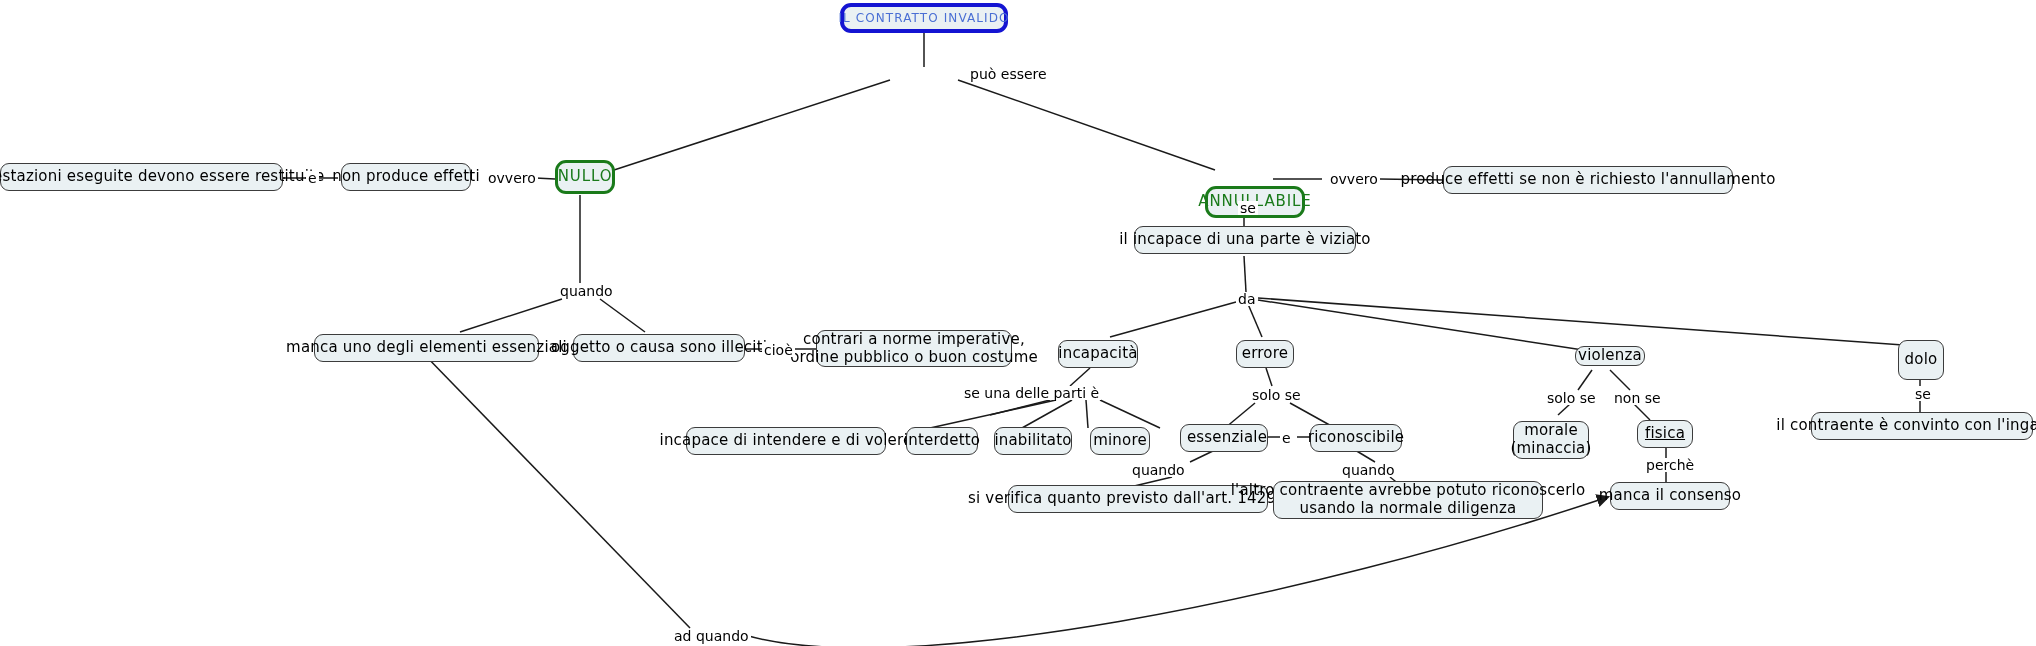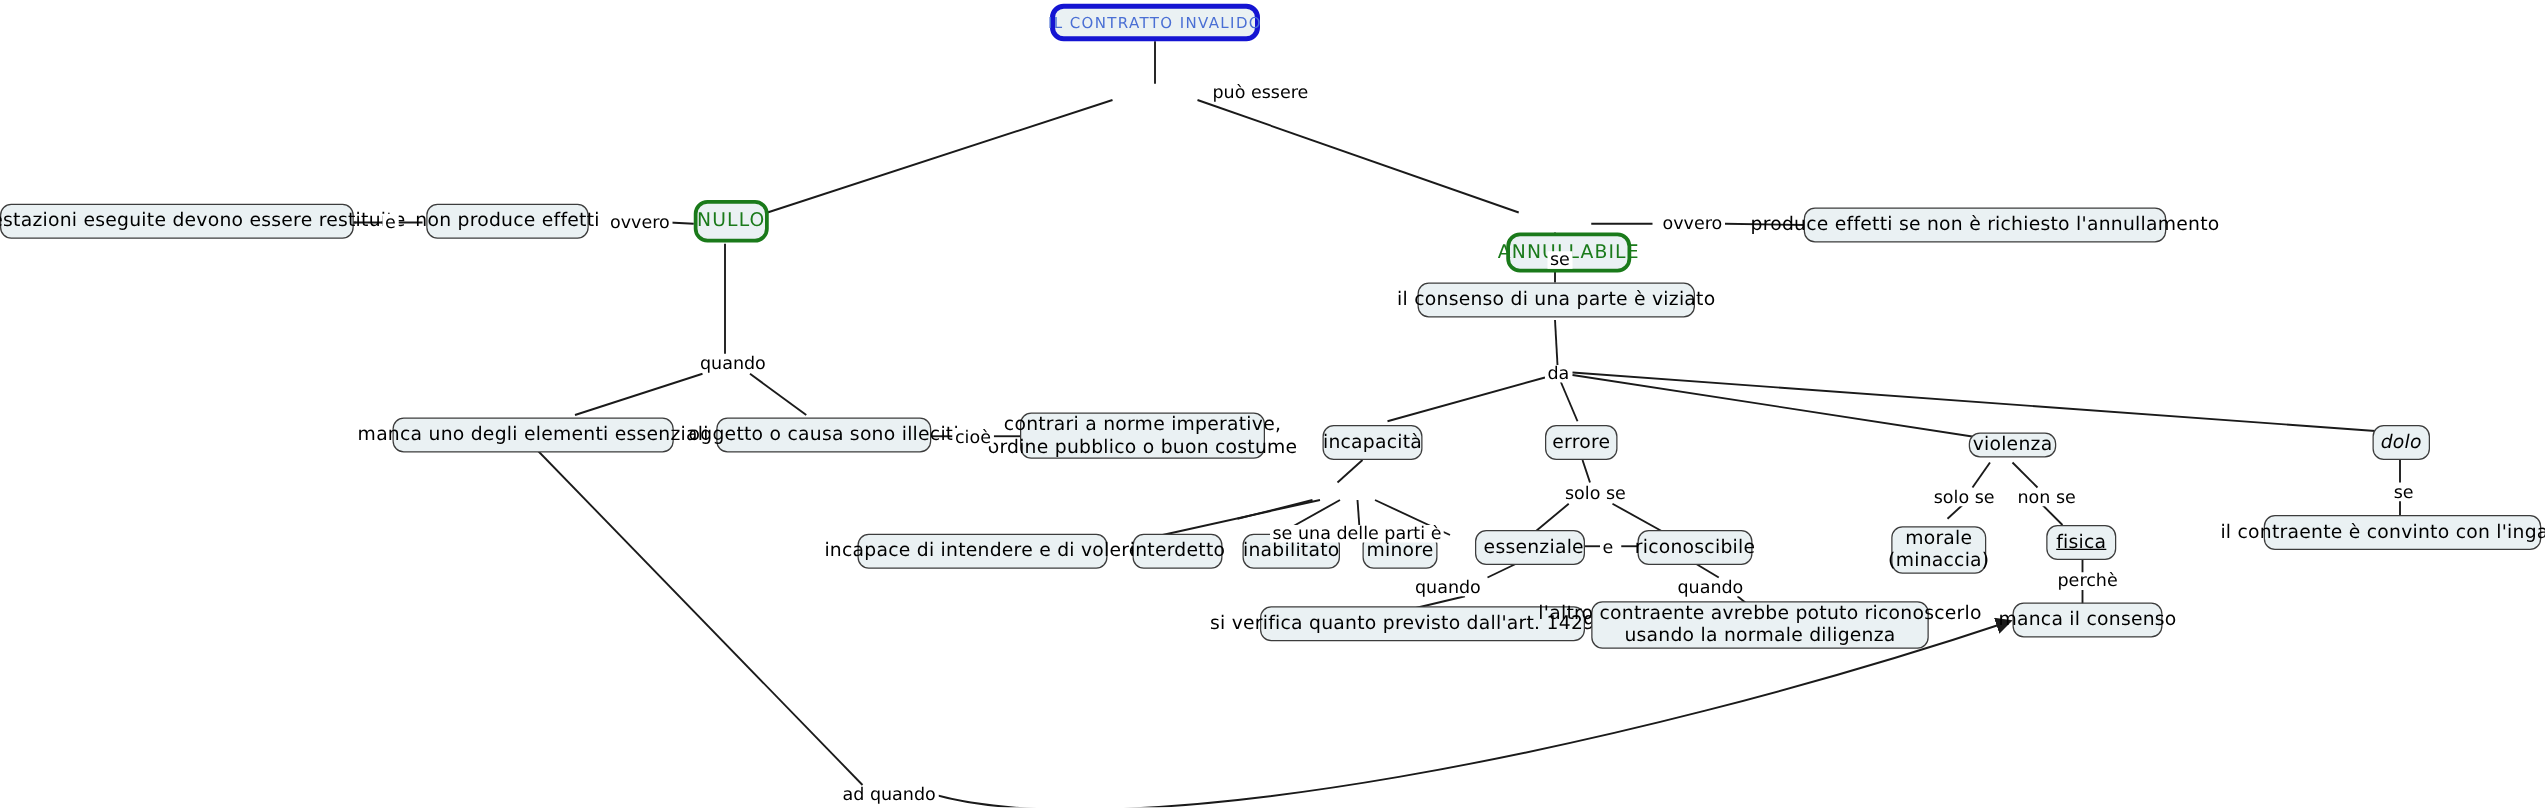--- a/index.html
+++ b/index.html
@@ -159,36 +159,36 @@
   <div class="node green" style="left:555px; top:160px; width:60px; height:34px;">NULLO</div>
 
   <div class="node green" style="left:1205px; top:162px; width:100px; height:32px;margin-top:24px;">ANNULLABILE</div>
 
   <div class="node" style="left:341px; top:163px; width:130px; height:28px;">non produce effetti</div>
 
   <div class="node" style="left:0px; top:163px; width:283px; height:28px;">le prestazioni eseguite devono essere restituite</div>
 
   <div class="node" style="left:1443px; top:166px; width:290px; height:28px;">produce effetti se non è richiesto l'annullamento</div>
 
-  <div class="node" style="left:1134px; top:226px; width:222px; height:28px;">il consenso di una parte è viziato</div>
+  <div class="node" style="left:1134px; top:226px; width:222px; height:28px;">il incapace di una parte è viziato</div>
 
   <div class="node" style="left:314px; top:334px; width:225px; height:28px;">manca uno degli elementi essenziali</div>
 
   <div class="node" style="left:573px; top:334px; width:172px; height:28px;">oggetto o causa sono illeciti</div>
 
   <div class="node" style="left:816px; top:330px; width:196px; height:37px;">contrari a norme imperative,
 ordine pubblico o buon costume</div>
 
   <div class="node" style="left:1058px; top:340px; width:80px; height:28px;">incapacità</div>
 
   <div class="node" style="left:1236px; top:340px; width:58px; height:28px;">errore</div>
 
   <div class="node" style="left:1575px; top:346px; width:70px; height:20px;">violenza</div>
 
-  <div class="node" style="left:1898px; top:340px; width:46px; height:28px;font-style:italic;">dolo</div>
+  <div class="node" style="left:1898px; top:340px; width:46px; height:40px;">dolo</div>
 
   <div class="node" style="left:686px; top:427px; width:200px; height:28px;">incapace di intendere e di volere</div>
 
   <div class="node" style="left:906px; top:427px; width:72px; height:28px;">interdetto</div>
 
   <div class="node" style="left:994px; top:427px; width:78px; height:28px;">inabilitato</div>
 
   <div class="node" style="left:1090px; top:427px; width:60px; height:28px;">minore</div>
 
   <div class="node" style="left:1180px; top:424px; width:88px; height:28px;padding-left:16px;">essenziale</div>
@@ -218,21 +218,21 @@
   <div class="linklabel" style="left:1328px; top:172px;">ovvero</div>
 
   <div class="linklabel" style="left:1238px; top:201px;">se</div>
 
   <div class="linklabel" style="left:558px; top:284px;">quando</div>
 
   <div class="linklabel" style="left:762px; top:343px;">cioè</div>
 
   <div class="linklabel" style="left:1236px; top:292px;">da</div>
 
-  <div class="linklabel" style="left:1016px; top:386px;margin-top:34px;">se una delle parti è</div>
+  <div class="linklabel" style="left:962px; top:386px;">se una delle parti è</div>
 
   <div class="linklabel" style="left:1250px; top:388px;">solo se</div>
 
   <div class="linklabel" style="left:1280px; top:431px;">e</div>
 
   <div class="linklabel" style="left:1130px; top:463px;">quando</div>
 
   <div class="linklabel" style="left:1340px; top:463px;">quando</div>
 
   <div class="linklabel" style="left:1545px; top:391px;">solo se</div>

